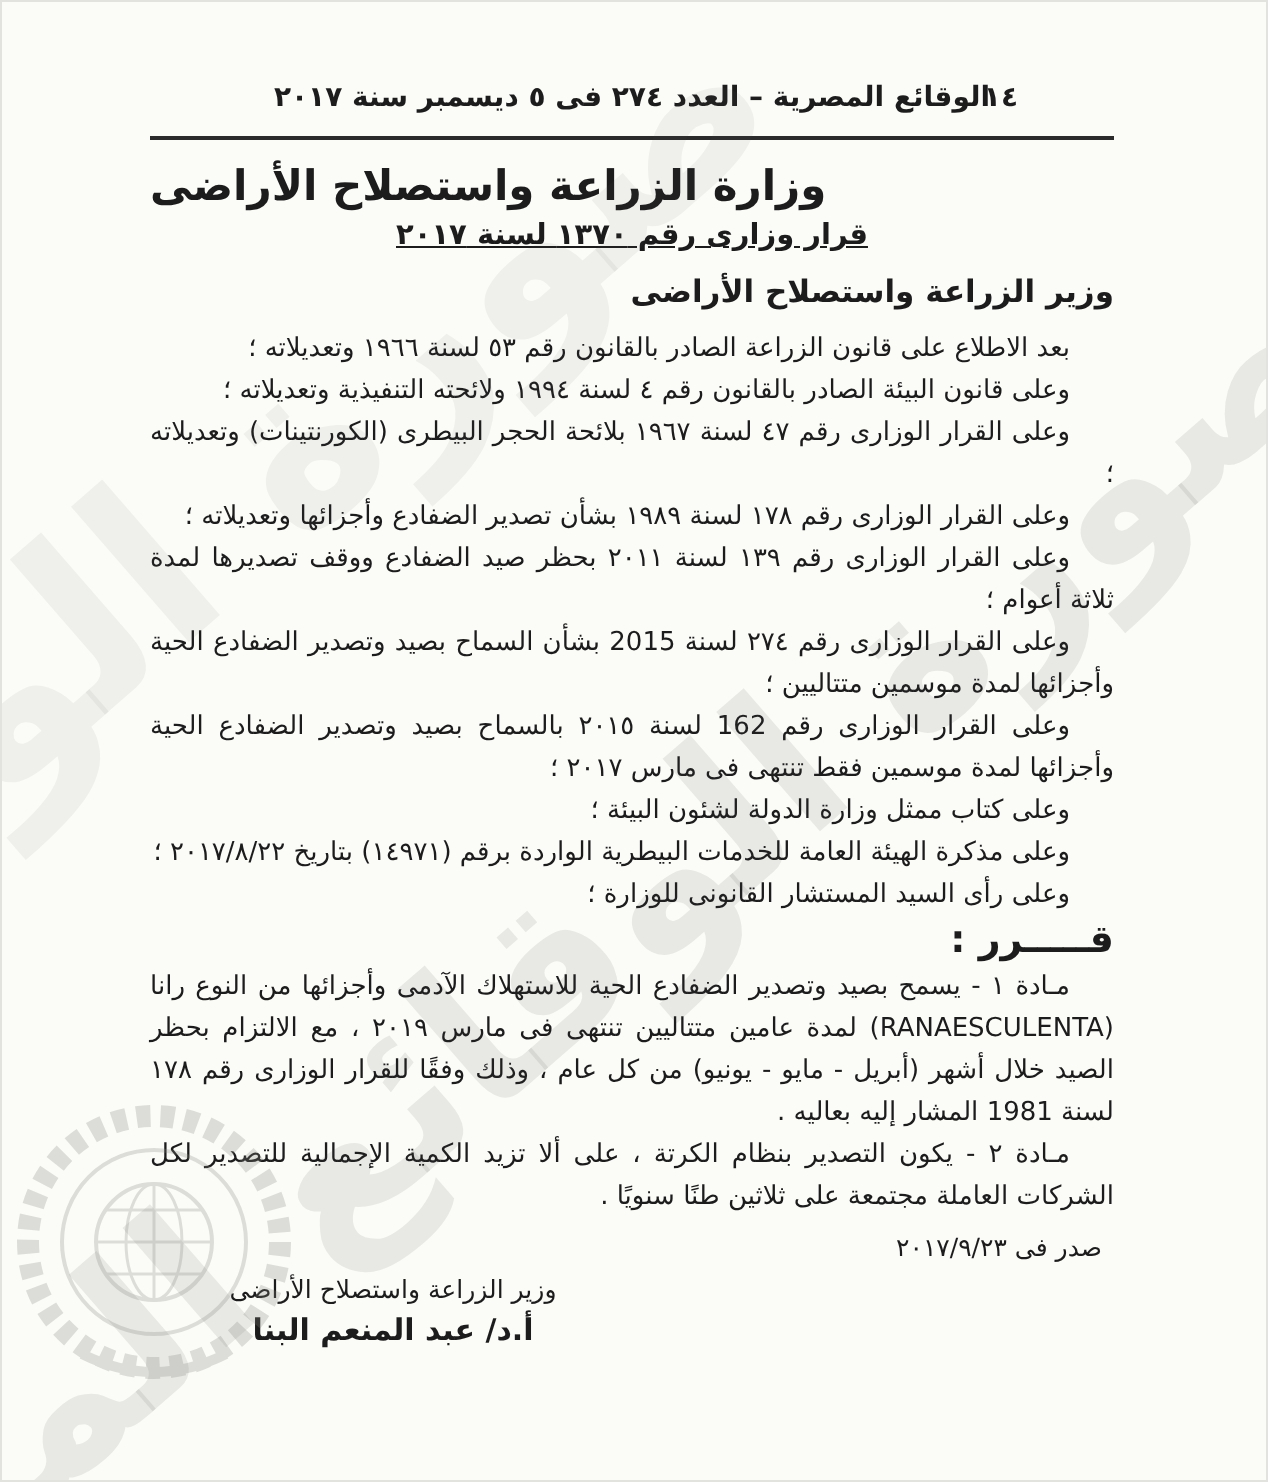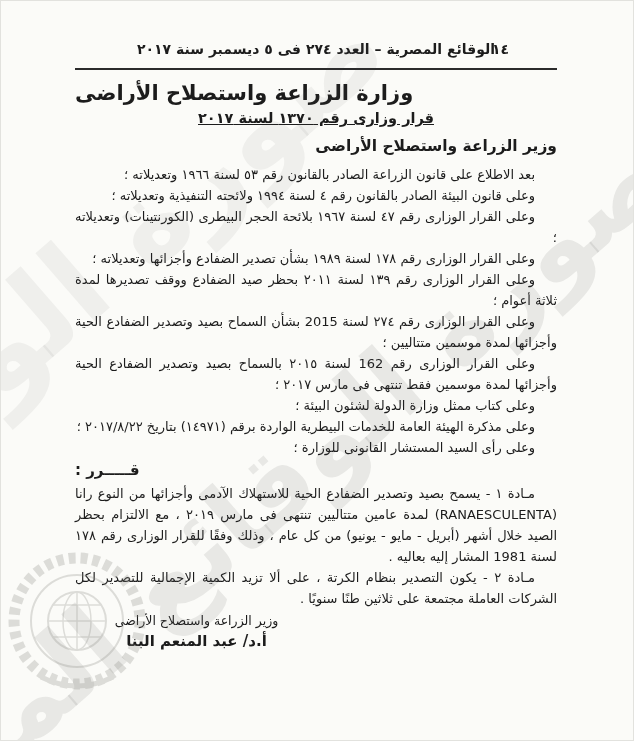--- a/index.html
+++ b/index.html
@@ -18,21 +18,21 @@
 
   .ministry-title { margin-top:9px; text-align:left; font-size:21px; font-weight:bold; line-height:28px; }
   .decree-line   { text-align:center; font-size:14.5px; font-weight:bold; line-height:23px;text-decoration:underline; }
   .issuer-line   { margin-top:4px; text-align:right; font-size:15.5px; font-weight:bold; line-height:25px; }
 
   .preamble { margin-top:5px; }
   .preamble p, .article {
     font-size:13px; line-height:21px; text-align:justify;
     text-indent:22px; margin:0;
   }
-  .decision-word { text-align:left; font-size:15px; font-weight:bold; line-height:23px; margin:1px 0; }
+  .decision-word { text-align:right; font-size:19px; font-weight:bold; line-height:23px; margin:1px 0; }
   .article-label { font-weight:normal; }
 
   .issued-line { margin-top:5px; font-size:12.5px; text-align:right; text-indent:6px; line-height:19px; }
   .signature-block { width:215px; margin-left:14px; margin-right:auto; margin-top:2px; text-align:center; }
   .signature-title { font-size:12.5px; line-height:19px; }
   .signature-name  { font-size:15px; font-weight:bold; line-height:23px; }
 
   .wm-layer { position:absolute; inset:0; z-index:2; pointer-events:none; }
   .wm-text {
     position:absolute; left:-140px; top:392px; width:900px;
@@ -80,20 +80,21 @@
 
     <p class="article">
       <span class="article-label">مـادة ١ -</span>
       <span>يسمح بصيد وتصدير الضفادع الحية للاستهلاك الآدمى وأجزائها من النوع رانا (RANAESCULENTA) لمدة عامين متتاليين تنتهى فى مارس ٢٠١٩ ، مع الالتزام بحظر الصيد خلال أشهر (أبريل - مايو - يونيو) من كل عام ، وذلك وفقًا للقرار الوزارى رقم ١٧٨ لسنة 1981 المشار إليه بعاليه .</span>
     </p>
     <p class="article">
       <span class="article-label">مـادة ٢ -</span>
       <span>يكون التصدير بنظام الكرتة ، على ألا تزيد الكمية الإجمالية للتصدير لكل الشركات العاملة مجتمعة على ثلاثين طنًا سنويًا .</span>
     </p>
 
+    <div class="issued-line">صدر فى ٢٠١٧/٩/٢٣</div>
 
     <div class="signature-block">
       <div class="signature-title">وزير الزراعة واستصلاح الأراضى</div>
       <div class="signature-name">أ.د/ عبد المنعم البنا</div>
     </div>
 
   </div>
 
   <div class="wm-layer">
     <div class="wm-text">صورة الوقائع المصرية</div>

